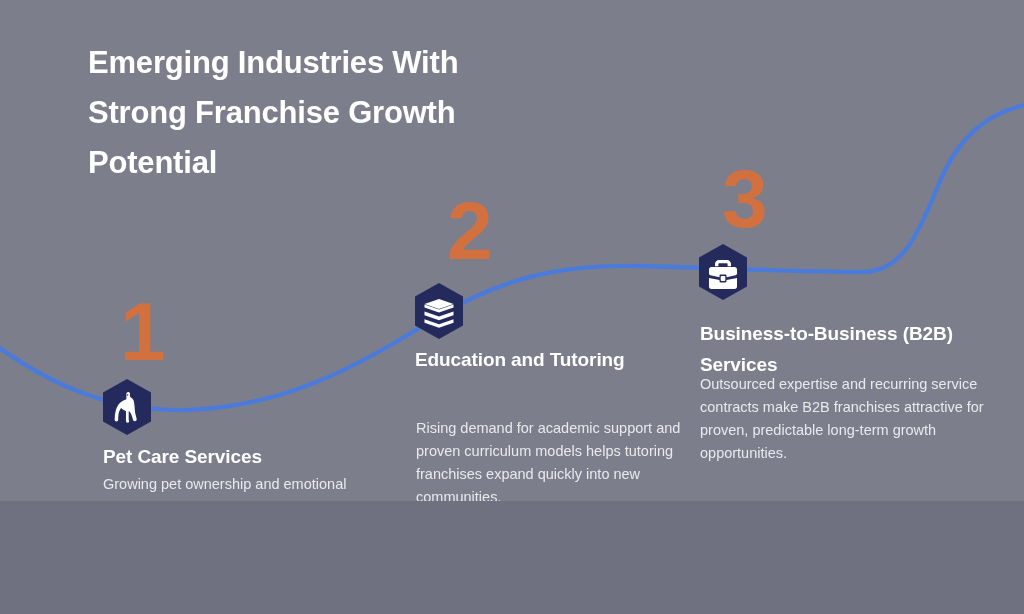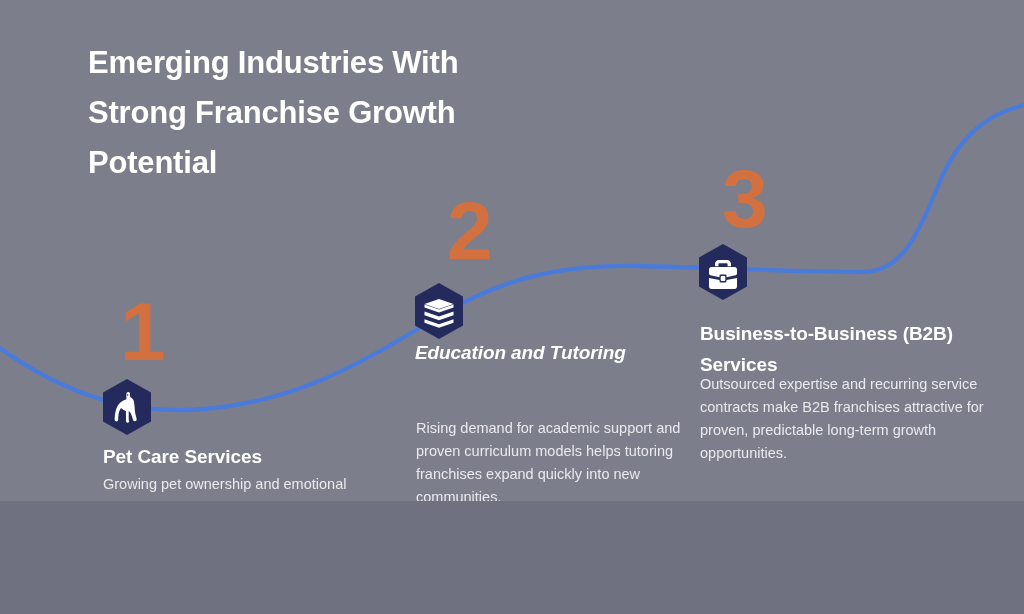--- a/index.html
+++ b/index.html
@@ -82,21 +82,21 @@
   #step1 { left: 0; top: 0; }
   #step1 .step-num   { left: 120px;  top: 291px; }
   #step1 .hexbadge   { left: 101px;  top: 378px; }
   #step1 .step-title { left: 103px;  top: 441px;  width: 280px; }
   #step1 .step-desc  { left: 103px;  top: 473px;  width: 262px; }
 
   
   #step2 { left: 0; top: 0; }
   #step2 .step-num   { left: 447px;  top: 190px; }
   #step2 .hexbadge   { left: 413px;  top: 282px; }
-  #step2 .step-title { left: 415px;  top: 337px;  width: 250px; font-style: italic; }
+  #step2 .step-title { left: 415px;  top: 344px;  width: 250px; }
   #step2 .step-desc  { left: 416px;  top: 417px;  width: 270px; }
 
   
   #step3 { left: 0; top: 0; }
   #step3 .step-num   { left: 722px;  top: 158px; }
   #step3 .hexbadge   { left: 697px;  top: 243px; }
   #step3 .step-title { left: 700px;  top: 310px;  width: 260px; margin-top: 8px; }
   #step3 .step-desc  { left: 700px;  top: 373px;  width: 290px; }
 
   

